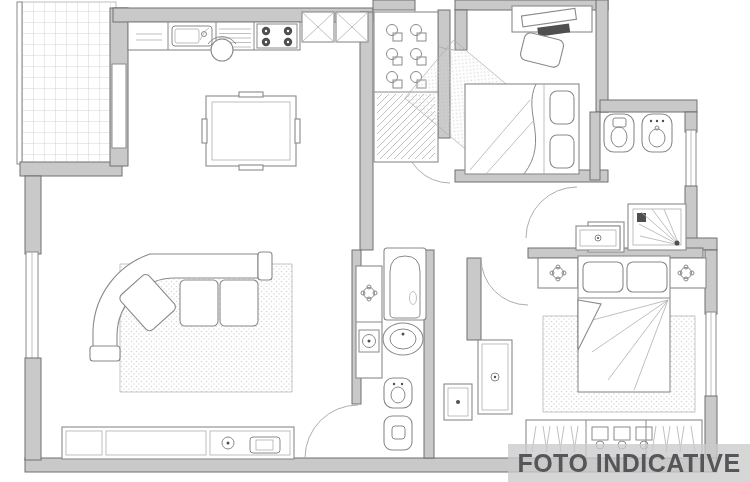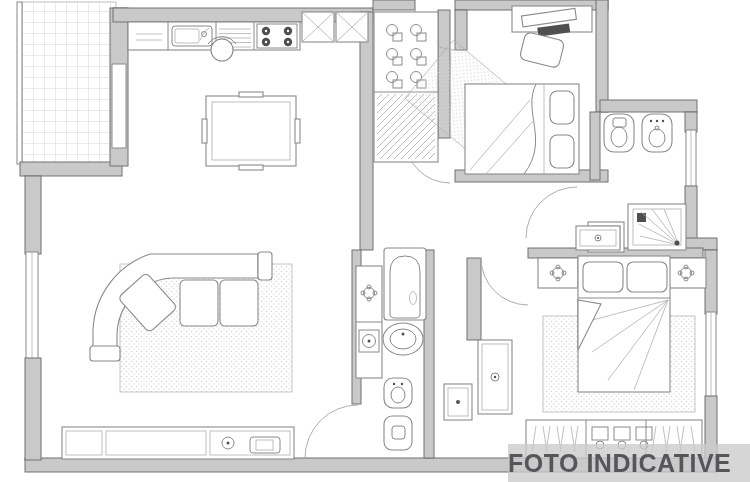--- a/index.html
+++ b/index.html
@@ -14,21 +14,21 @@
   .furn-thin{fill:none;stroke:var(--line-light);stroke-width:0.8;}
   .dark{fill:var(--dark-accent);stroke:none;}
   .arc{fill:none;stroke:var(--line-light);stroke-width:1;}
   .rug{fill:url(#dots);stroke:var(--line-light);stroke-width:0.7;}
   .tilefloor{fill:url(#tiles);stroke:var(--line-light);stroke-width:0.8;}
   .hatched{fill:url(#hatch);stroke:none;}
   .dot{fill:var(--rug-dot);}
   .tileline{stroke:var(--tile-line);stroke-width:0.8;fill:none;}
   .hatchline{stroke:var(--line-light);stroke-width:0.8;fill:none;}
   .watermark{position:absolute;left:508px;top:444px;width:242px;height:38px;
-    background:var(--band-bg);display:flex;align-items:center;justify-content:flex-start;
+    background:var(--band-bg);display:flex;align-items:center;justify-content:center;
     font-weight:bold;font-size:25px;letter-spacing:0.5px;color:var(--band-text);
     font-family:"Liberation Sans",sans-serif;}
 </style>
 </head>
 <body>
 
 <div class="stage">
 <svg width="750" height="482" viewBox="0 0 750 482">
   <defs>
     <pattern id="dots" width="5" height="5" patternUnits="userSpaceOnUse">

